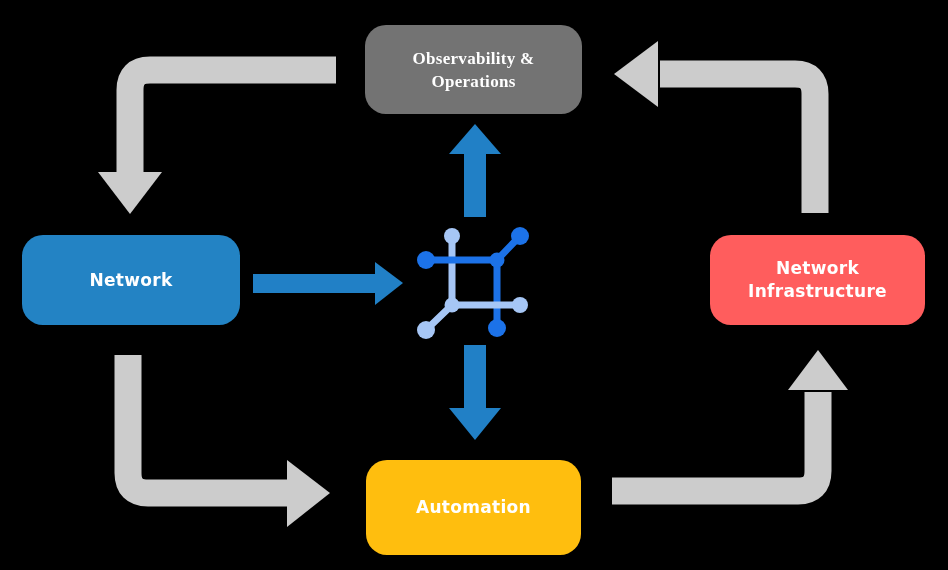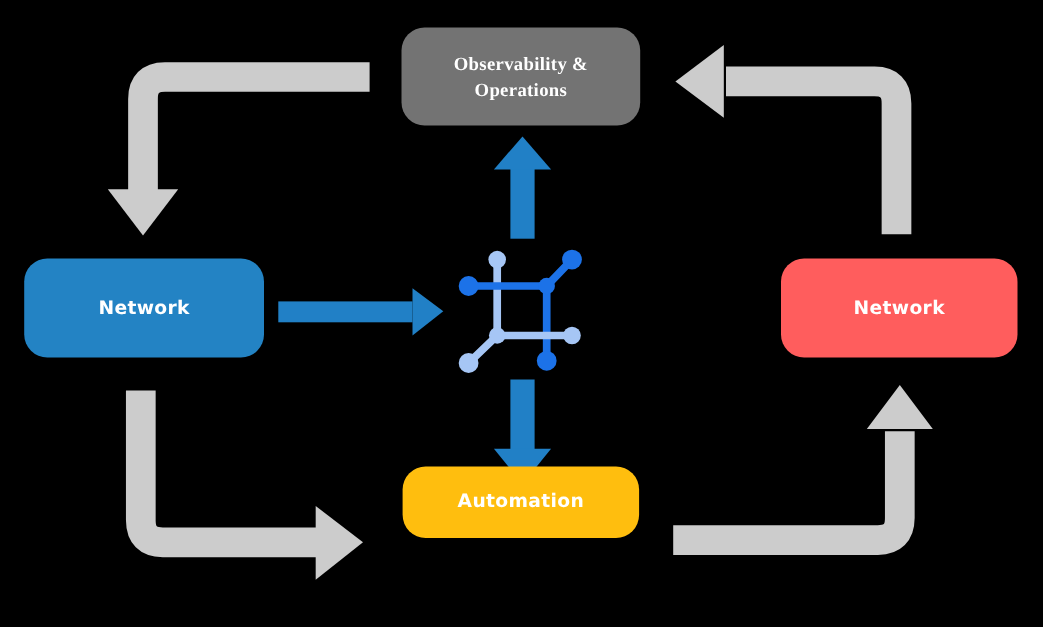--- a/index.html
+++ b/index.html
@@ -29,21 +29,21 @@
     color: #ffffff;
     font-size: 17px;
     font-weight: 600;
     letter-spacing: 0.3px;
     line-height: 23px;
   }
   .node span { display: block; }
   .node-observability { left: 365px; top: 25px;  width: 217px; height: 89px; }
   .node-operations    { left: 22px;  top: 235px; width: 218px; height: 90px; }
   .node-infrastructure{ left: 710px; top: 235px; width: 215px; height: 90px; }
-  .node-automation    { left: 366px; top: 424px; width: 215px; height: 65px; }
+  .node-automation    { left: 366px; top: 460px; width: 215px; height: 95px; }
   .hub-icon {
     position: absolute;
     left: 410px;
     top: 220px;
   }
 </style>
 </head>
 <body>
 
 <div class="canvas" style="background: rgb(0, 0, 0);">
@@ -95,20 +95,21 @@
 
   <div class="node node-operations" style="background: rgb(35, 131, 196);">
     <div>
       <span>Network</span>
     </div>
   </div>
 
   <div class="node node-infrastructure" style="background: rgb(255, 93, 93);">
     <div>
       <span>Network</span>
+      <span>Infrastructure</span>
     </div>
   </div>
 
   <div class="node node-automation" style="background: rgb(255, 190, 14);">
     <div>
       <span>Automation</span>
     </div>
   </div>
 
   <svg class="hub-icon" width="130" height="130" viewBox="0 0 130 130">

